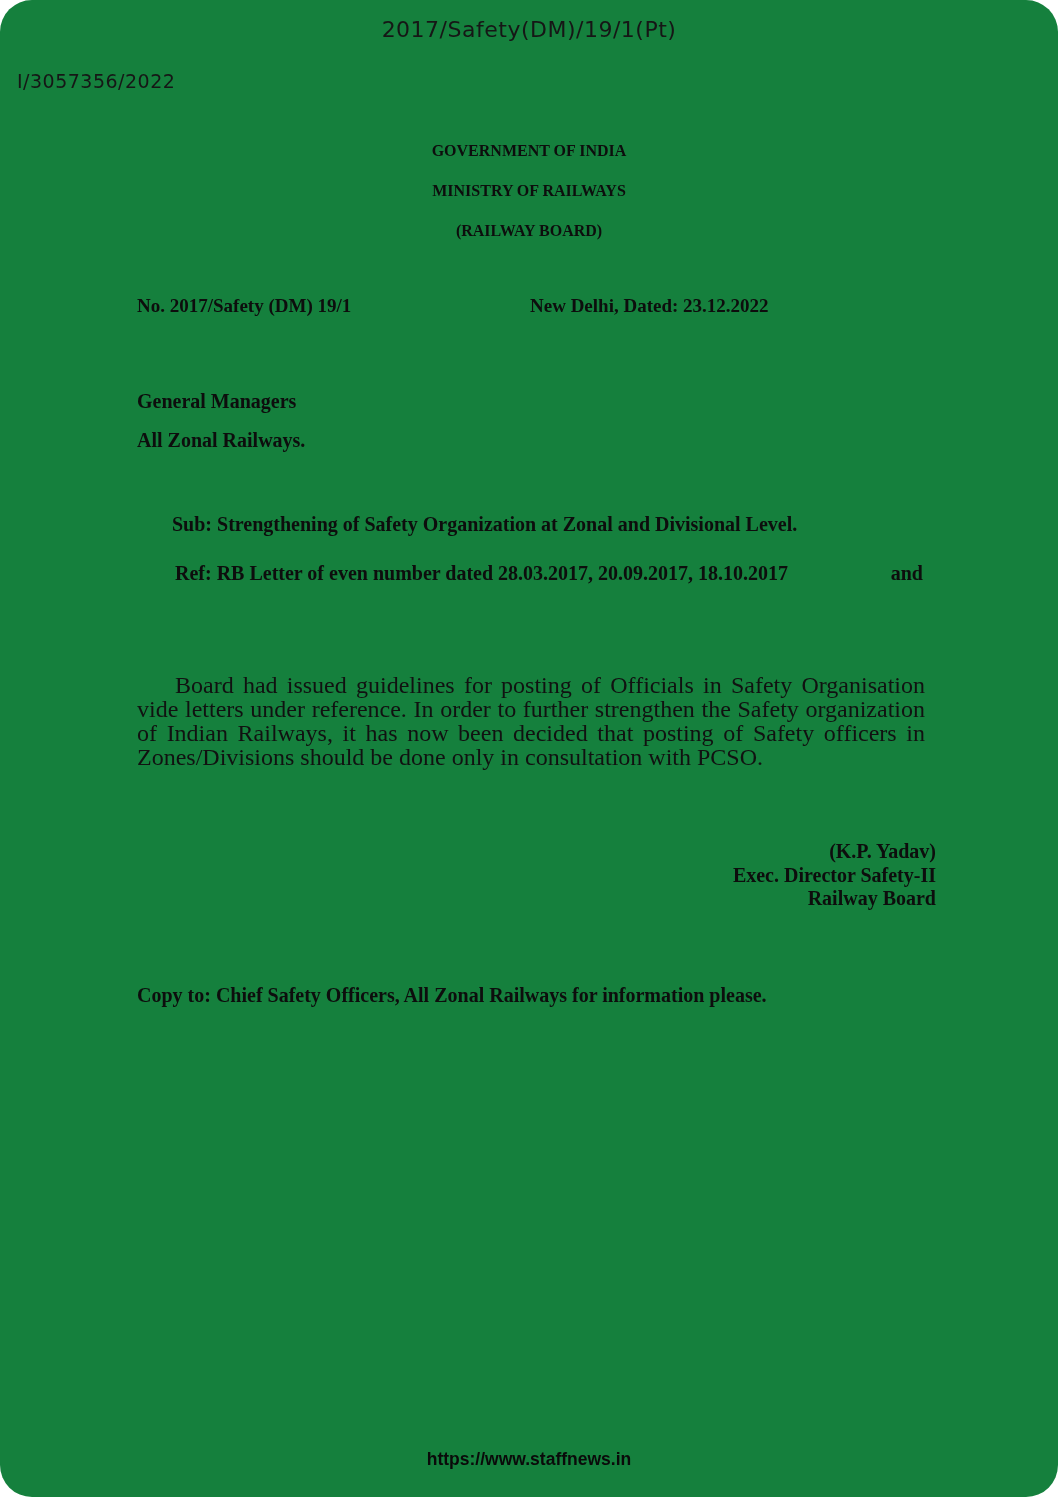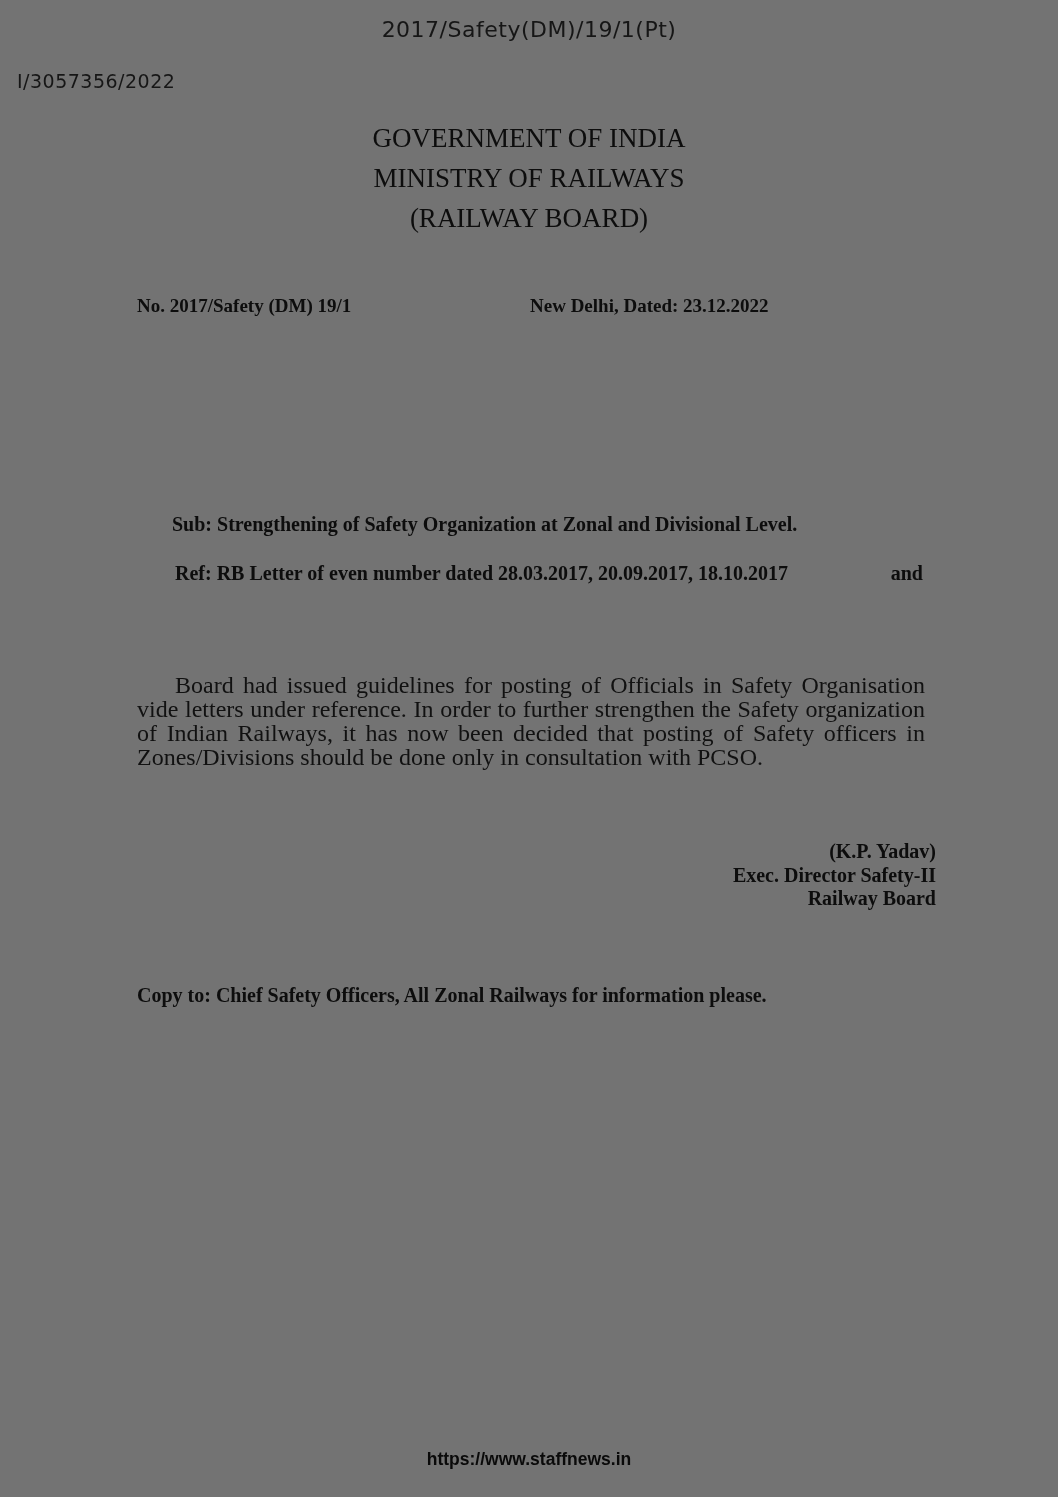--- a/index.html
+++ b/index.html
@@ -7,22 +7,23 @@
   body {
     width: 1058px;
     height: 1497px;
     position: relative;
     font-family: "Liberation Serif", serif;
     color: #0d0d0d;
   }
   .page {
     position: absolute;
     inset: 0;
-    background: #737373;
+    background: #15803d;
     overflow: hidden;
+    border-radius: 32px;
   }
   
   .doc-ref-header {
     position: absolute;
     top: 17px;
     left: 0;
     width: 100%;
     text-align: center;
     font-family: "DejaVu Sans", sans-serif;
     font-size: 22px;
@@ -34,26 +35,26 @@
     top: 70px;
     left: 17px;
     font-family: "DejaVu Sans", sans-serif;
     font-size: 19px;
     letter-spacing: 0.5px;
     color: #161616;
   }
   
   .letterhead {
     position: absolute;
-    top: 128px;
+    top: 140px;
     left: 0;
     width: 100%;
     text-align: center;
-    font-weight: normal;
-    font-size: 27px;
+    font-weight: bold;
+    font-size: 16px;
   }
   .letterhead .lh-line { margin-bottom: 19px; line-height: 21px; }
   
   .ref-row {
     position: absolute;
     top: 295px;
     left: 137px;
     width: 786px;
     font-weight: bold;
     font-size: 19px;
@@ -156,20 +157,24 @@
     <div class="lh-line">GOVERNMENT OF INDIA</div>
     <div class="lh-line">MINISTRY OF RAILWAYS</div>
     <div class="lh-line">(RAILWAY BOARD)</div>
   </div>
 
   <div class="ref-row">
     <span class="letter-no">No. 2017/Safety (DM) 19/1</span>
     <span class="place-date">New Delhi, Dated: 23.12.2022</span>
   </div>
 
+  <div class="addressee">
+    <div class="addr-line">General Managers</div>
+    <div class="addr-line">All Zonal Railways.</div>
+  </div>
 
   <div class="subject-line">Sub: Strengthening of Safety Organization at Zonal and Divisional Level.</div>
 
   <div class="reference-block">
     <div class="ref-first-line">
       <span class="ref-part1">Ref: RB Letter of even number dated 28.03.2017, 20.09.2017, 18.10.2017</span>
       <span class="ref-conj">and</span>
     </div>
   </div>
 

